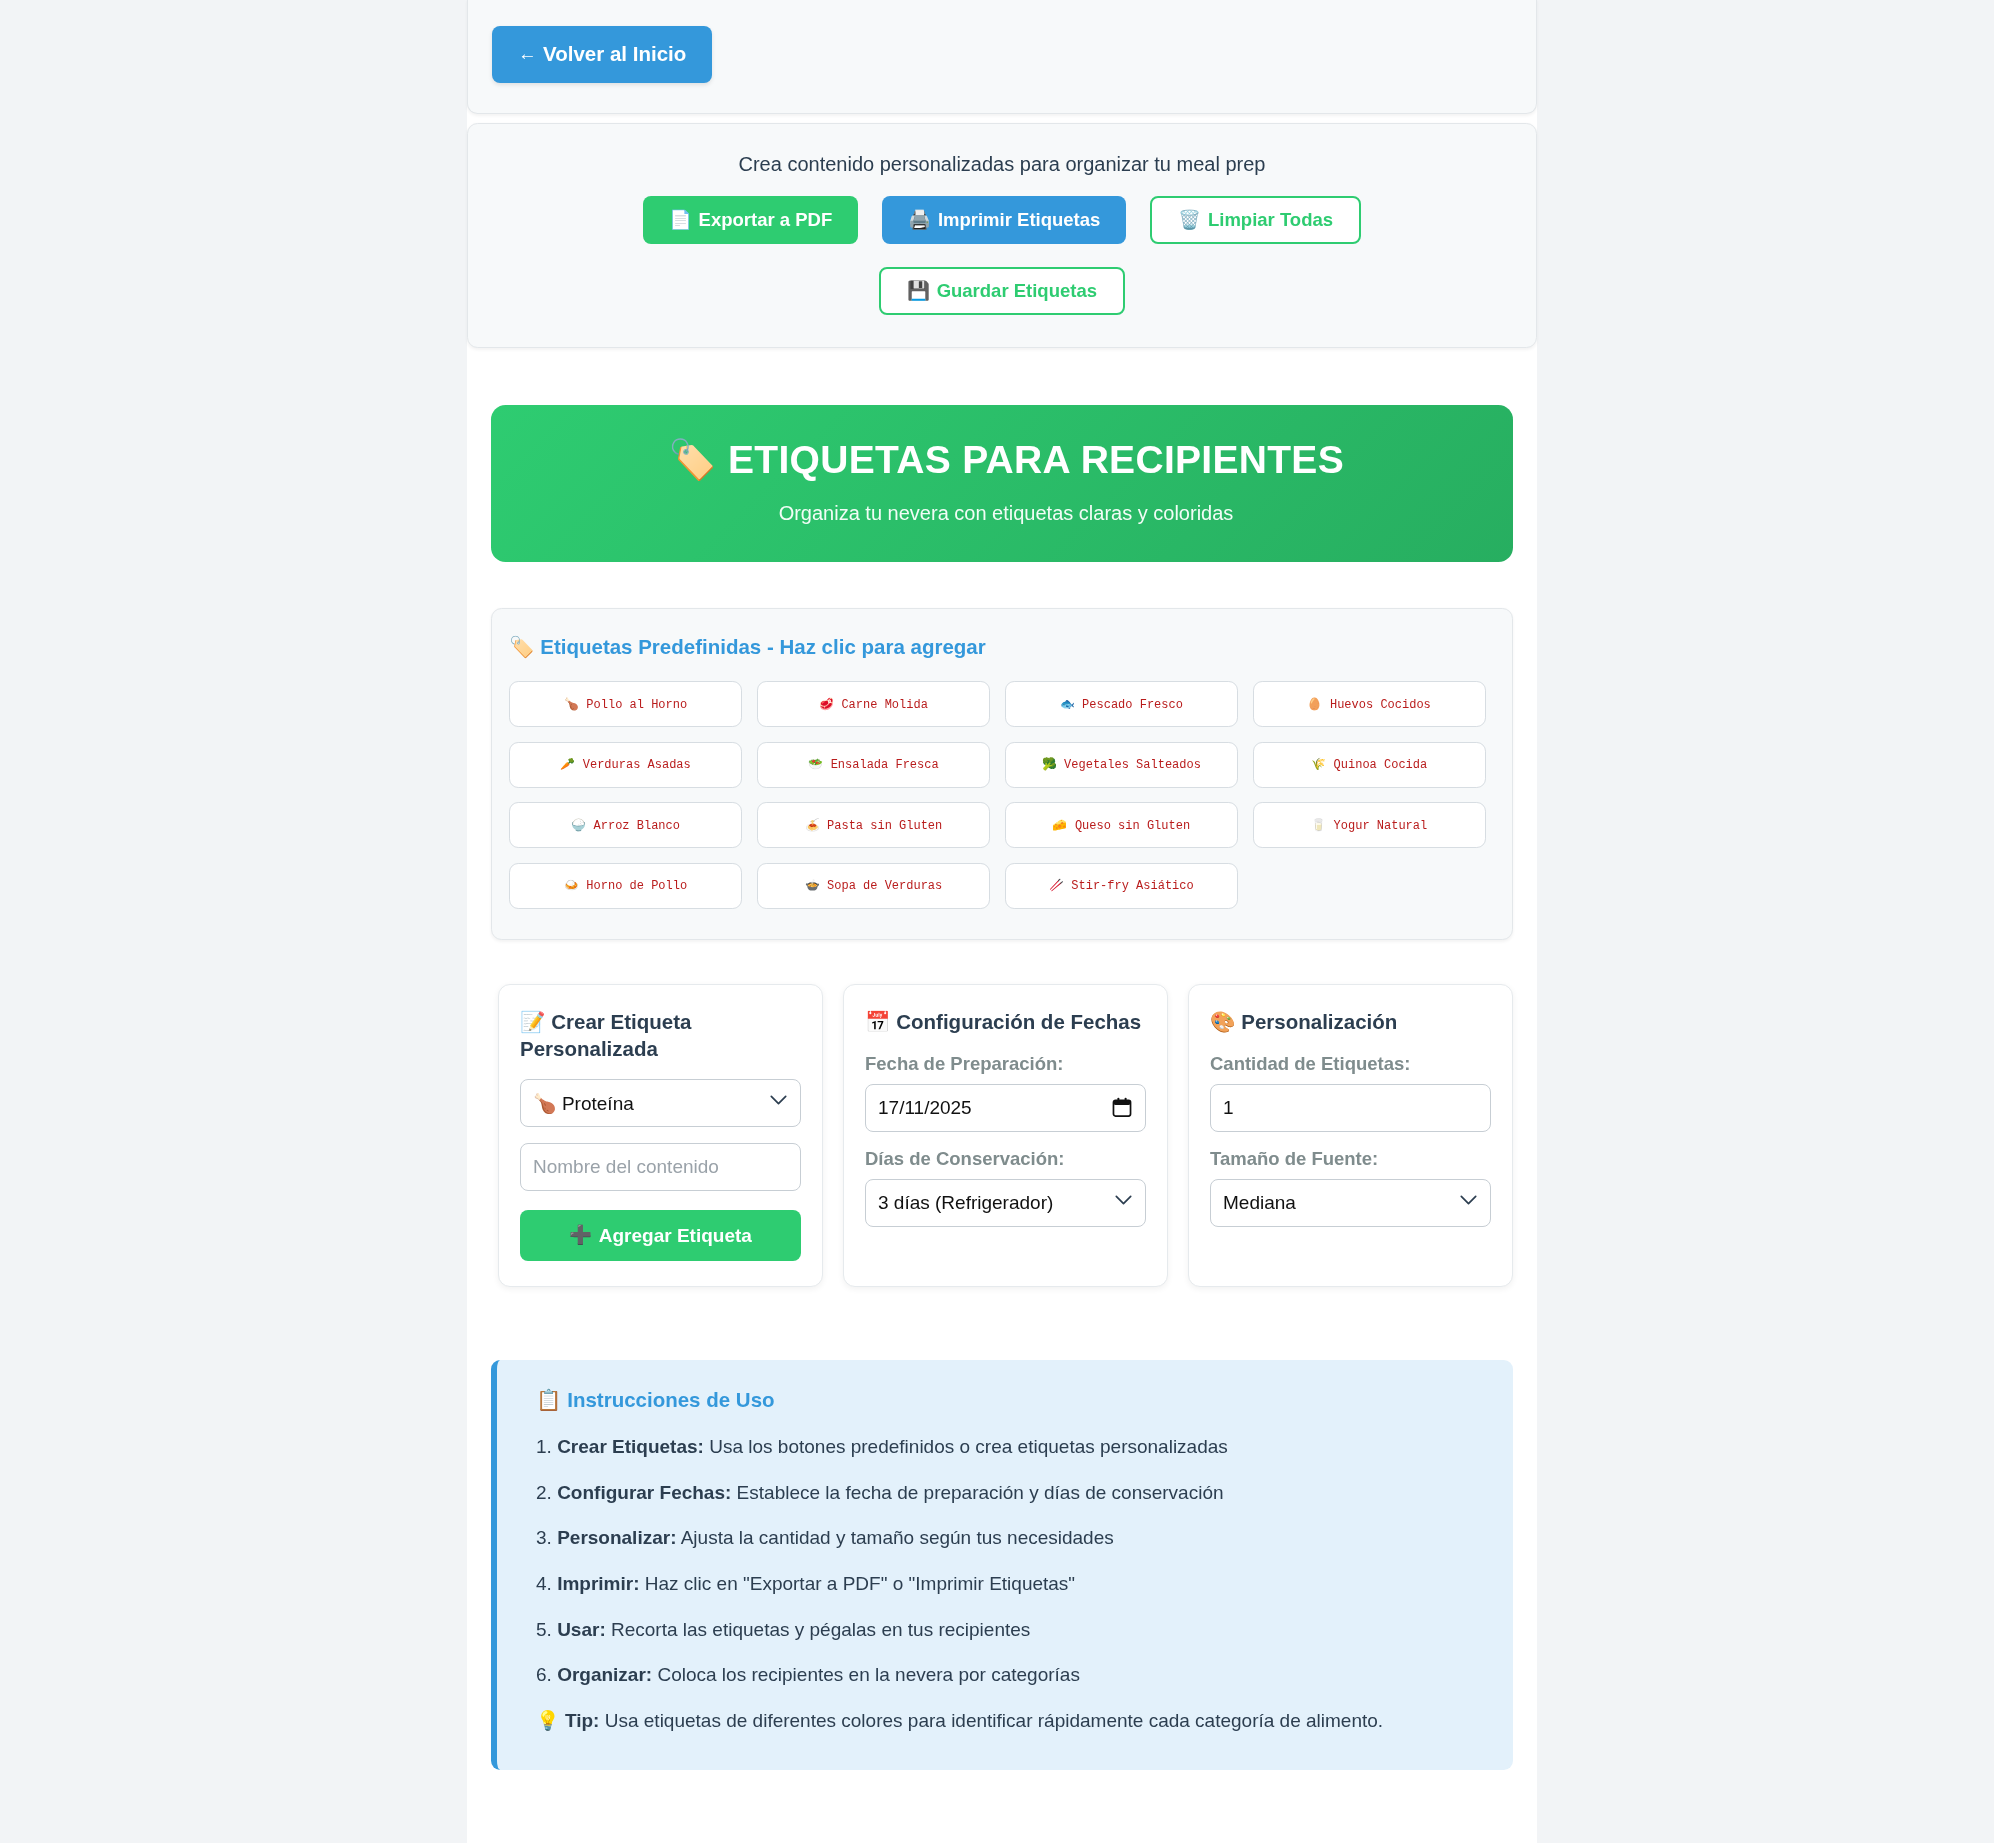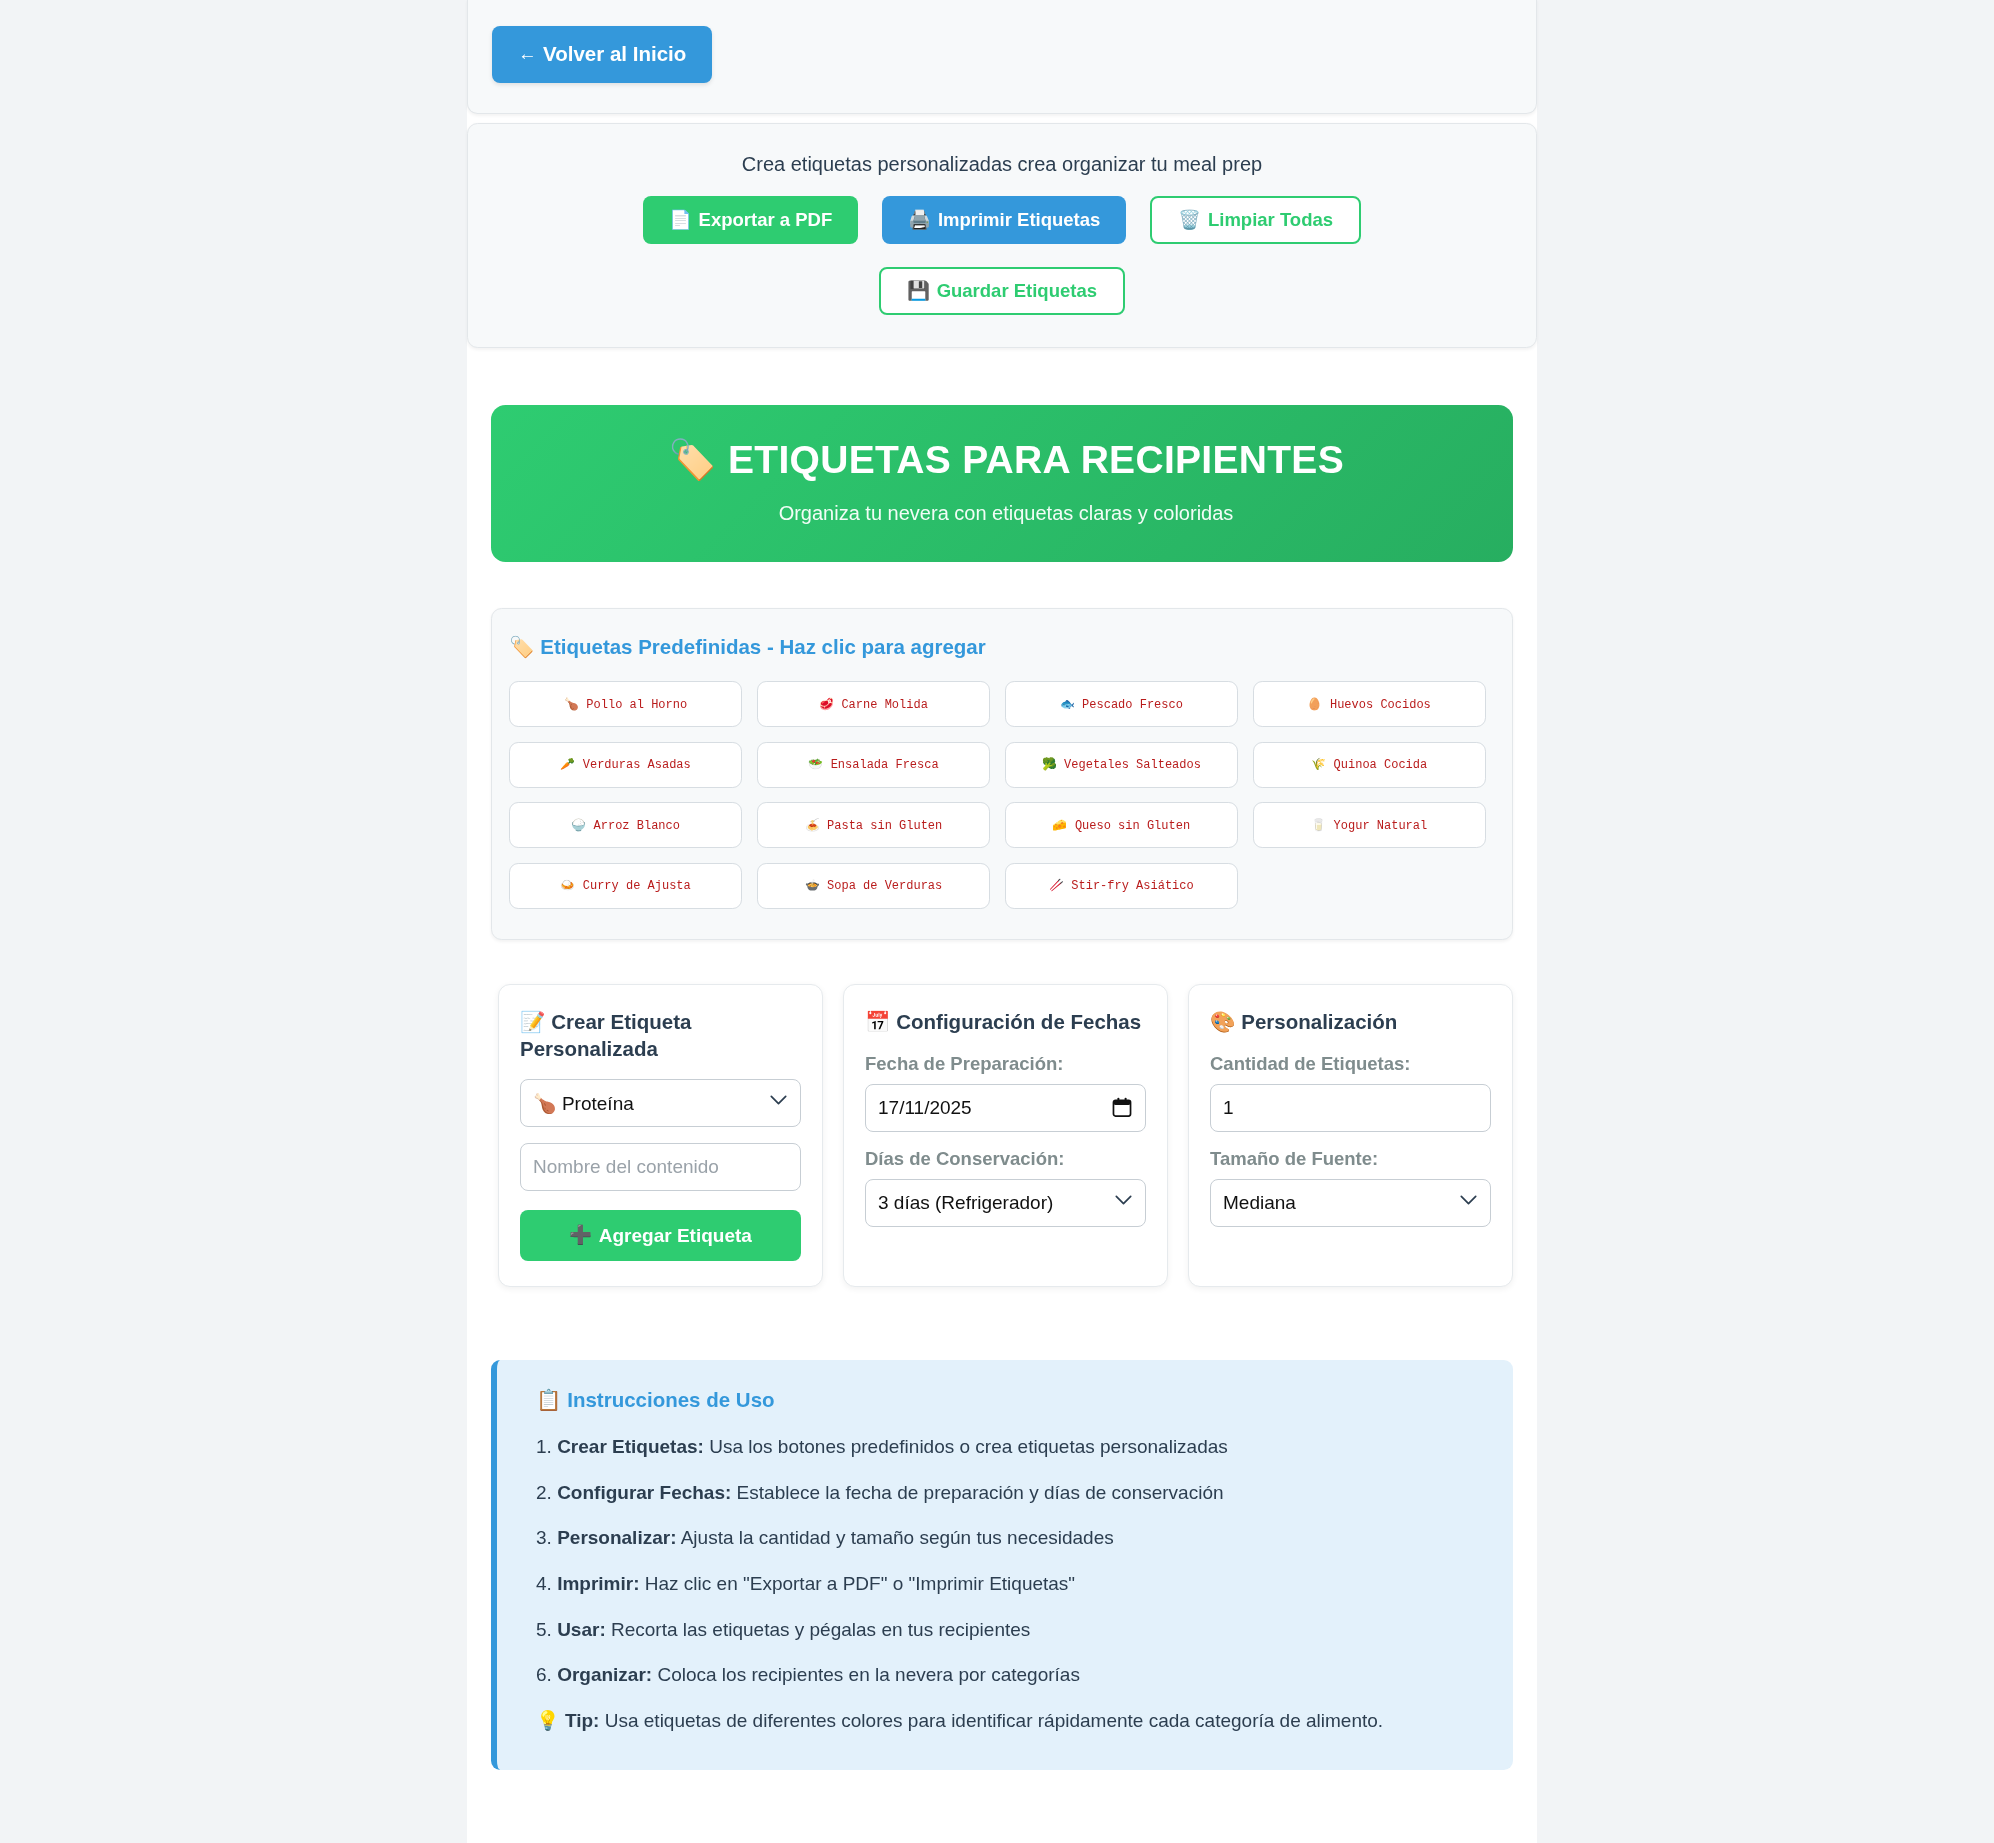--- a/index.html
+++ b/index.html
@@ -248,21 +248,21 @@
   <div class="container">
 
     <div class="card topbar-card">
       <button class="btn btn-back">
         <span class="ico">←</span>
         <span>Volver al Inicio</span>
       </button>
     </div>
 
     <div class="card actions-card">
-      <div class="actions-sub">Crea etiquetas personalizadas crea organizar tu meal prep</div>
+      <div class="actions-sub">Crea contenido personalizadas para organizar tu meal prep</div>
       <div class="actions-row">
         <button class="btn btn-green">
           <span class="ico">📄</span>
           <span>Exportar a PDF</span>
         </button>
         <button class="btn btn-blue">
           <span class="ico">🖨️</span>
           <span>Imprimir Etiquetas</span>
         </button>
         <button class="btn btn-outline">
@@ -297,21 +297,21 @@
         <div class="chip"><span>🐟</span> <span>Pescado Fresco</span></div>
         <div class="chip"><span>🥚</span> <span>Huevos Cocidos</span></div>
         <div class="chip"><span>🥕</span> <span>Verduras Asadas</span></div>
         <div class="chip"><span>🥗</span> <span>Ensalada Fresca</span></div>
         <div class="chip"><span>🥦</span> <span>Vegetales Salteados</span></div>
         <div class="chip"><span>🌾</span> <span>Quinoa Cocida</span></div>
         <div class="chip"><span>🍚</span> <span>Arroz Blanco</span></div>
         <div class="chip"><span>🍝</span> <span>Pasta sin Gluten</span></div>
         <div class="chip"><span>🧀</span> <span>Queso sin Gluten</span></div>
         <div class="chip"><span>🥛</span> <span>Yogur Natural</span></div>
-        <div class="chip"><span>🍛</span> <span>Curry de Ajusta</span></div>
+        <div class="chip"><span>🍛</span> <span>Horno de Pollo</span></div>
         <div class="chip"><span>🍲</span> <span>Sopa de Verduras</span></div>
         <div class="chip"><span>🥢</span> <span>Stir-fry Asiático</span></div>
       </div>
     </div>
 
     <div class="config-row">
 
       <div class="config-card">
         <div class="config-title">
           <span>📝</span>

